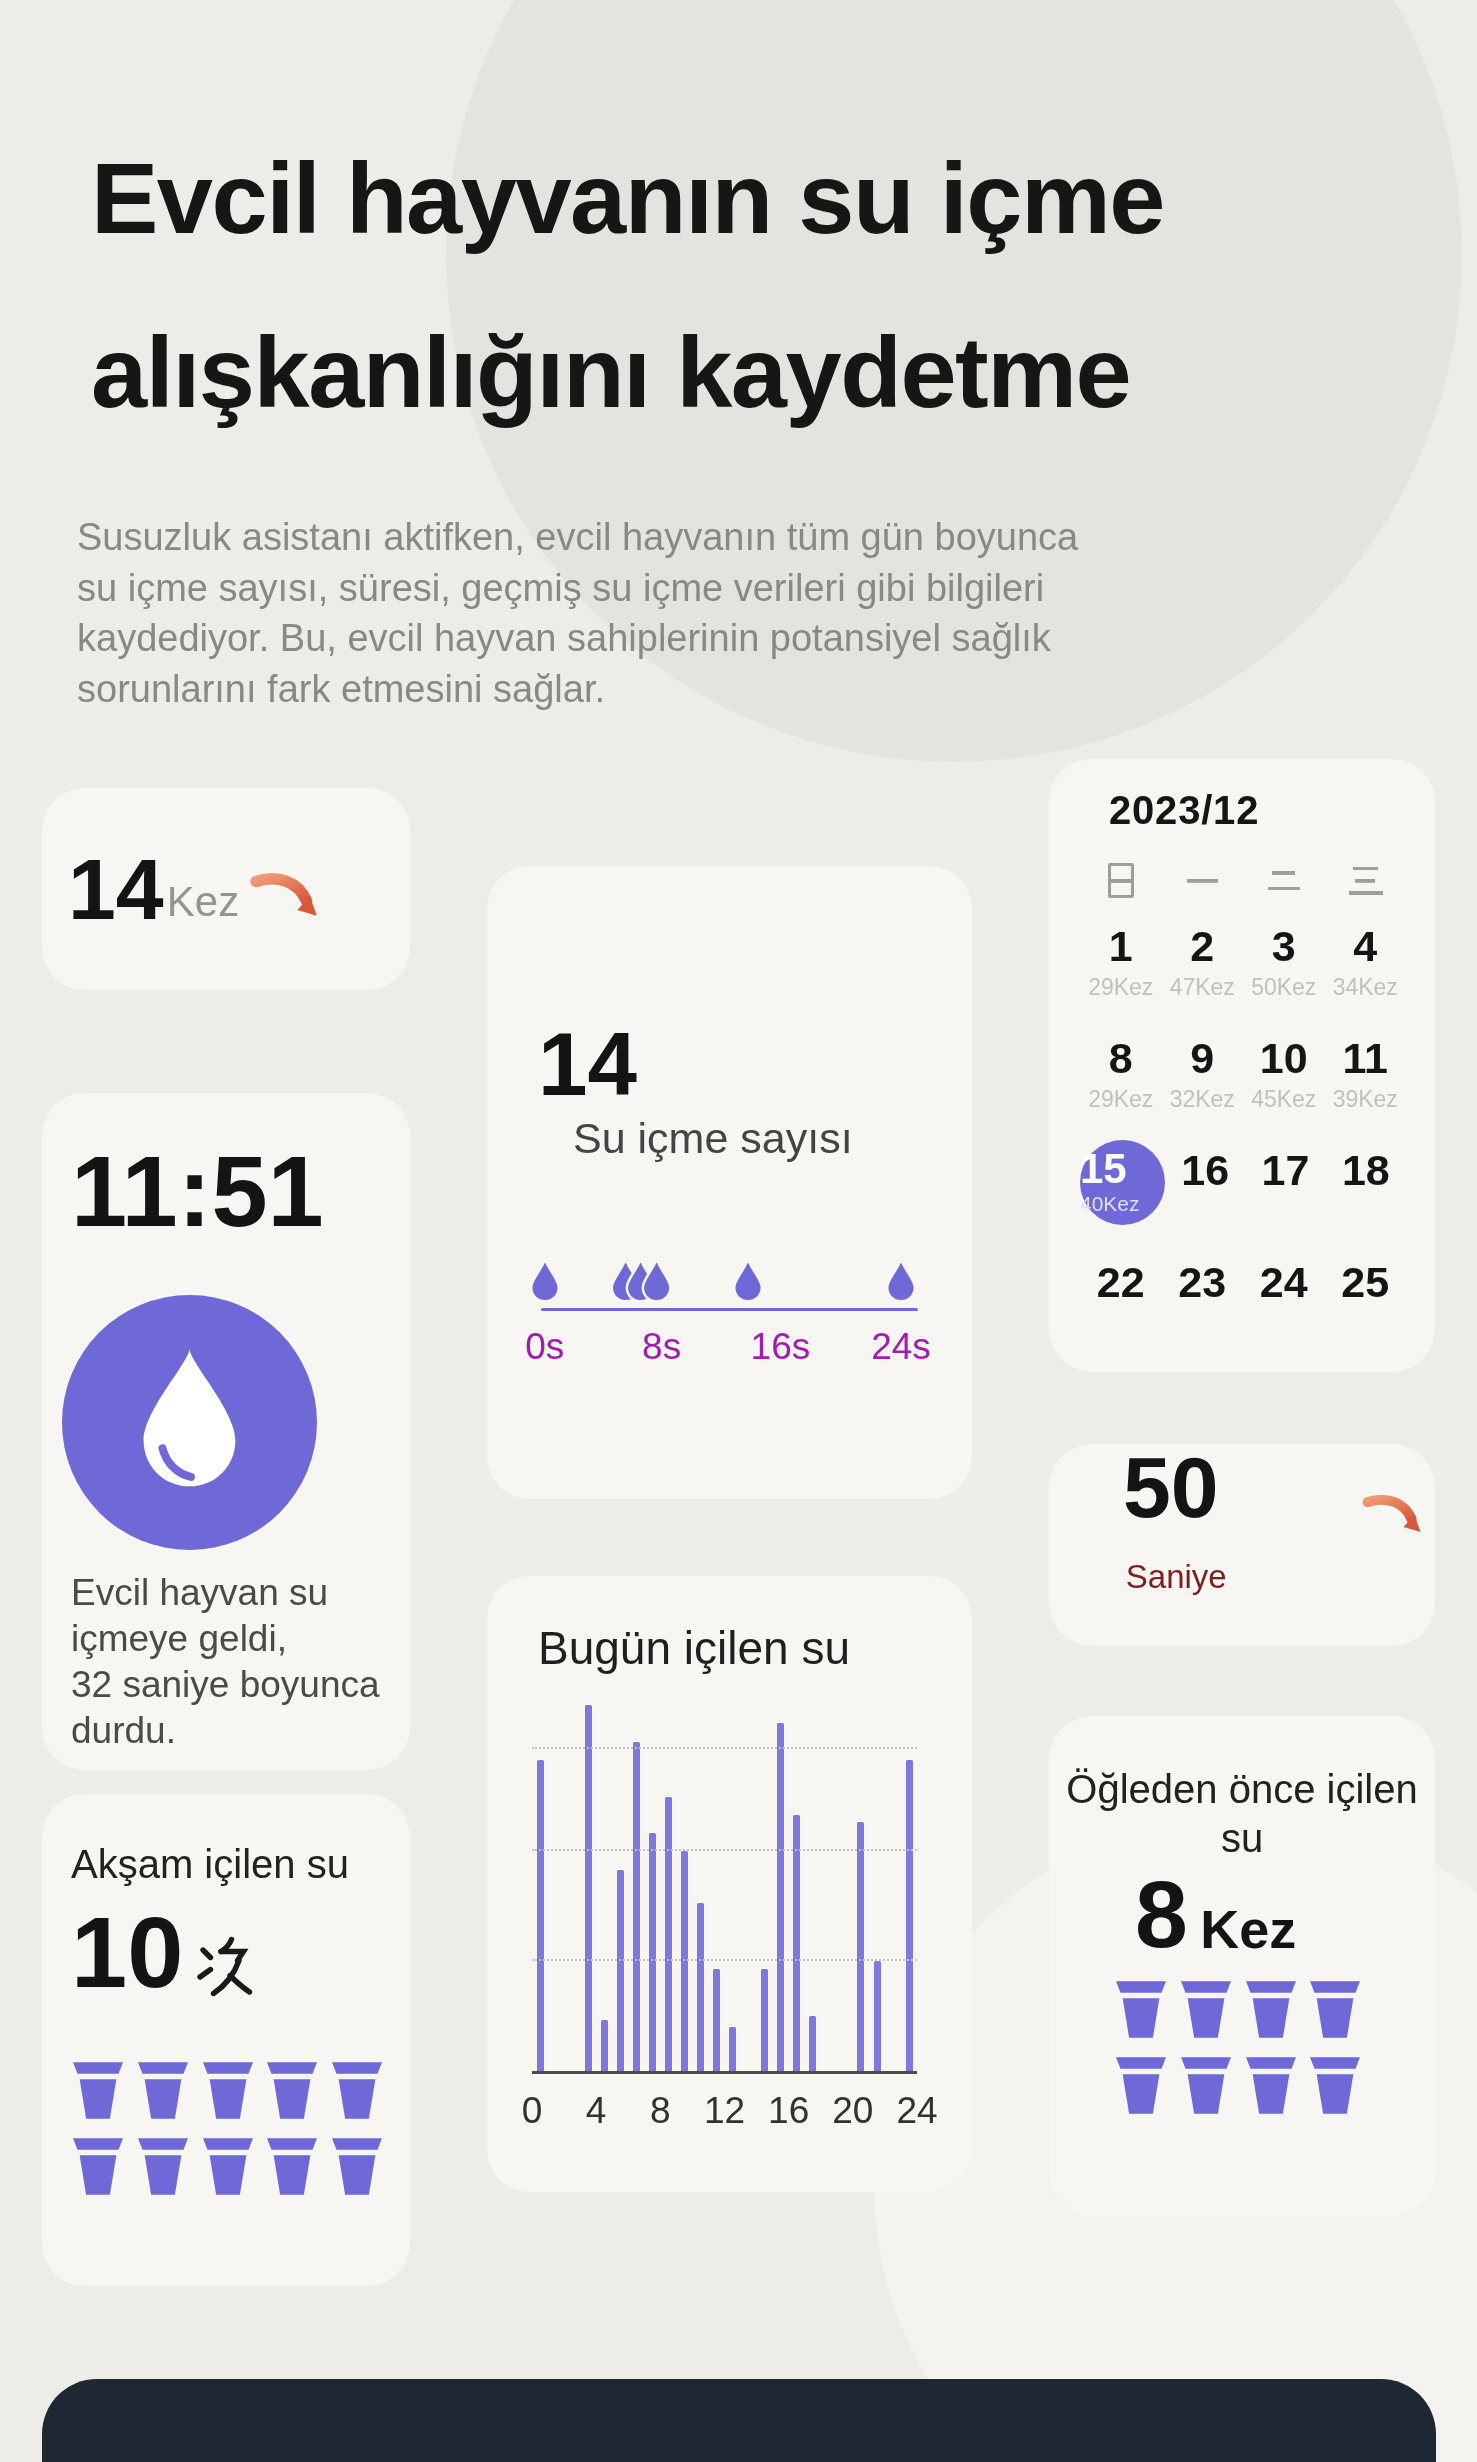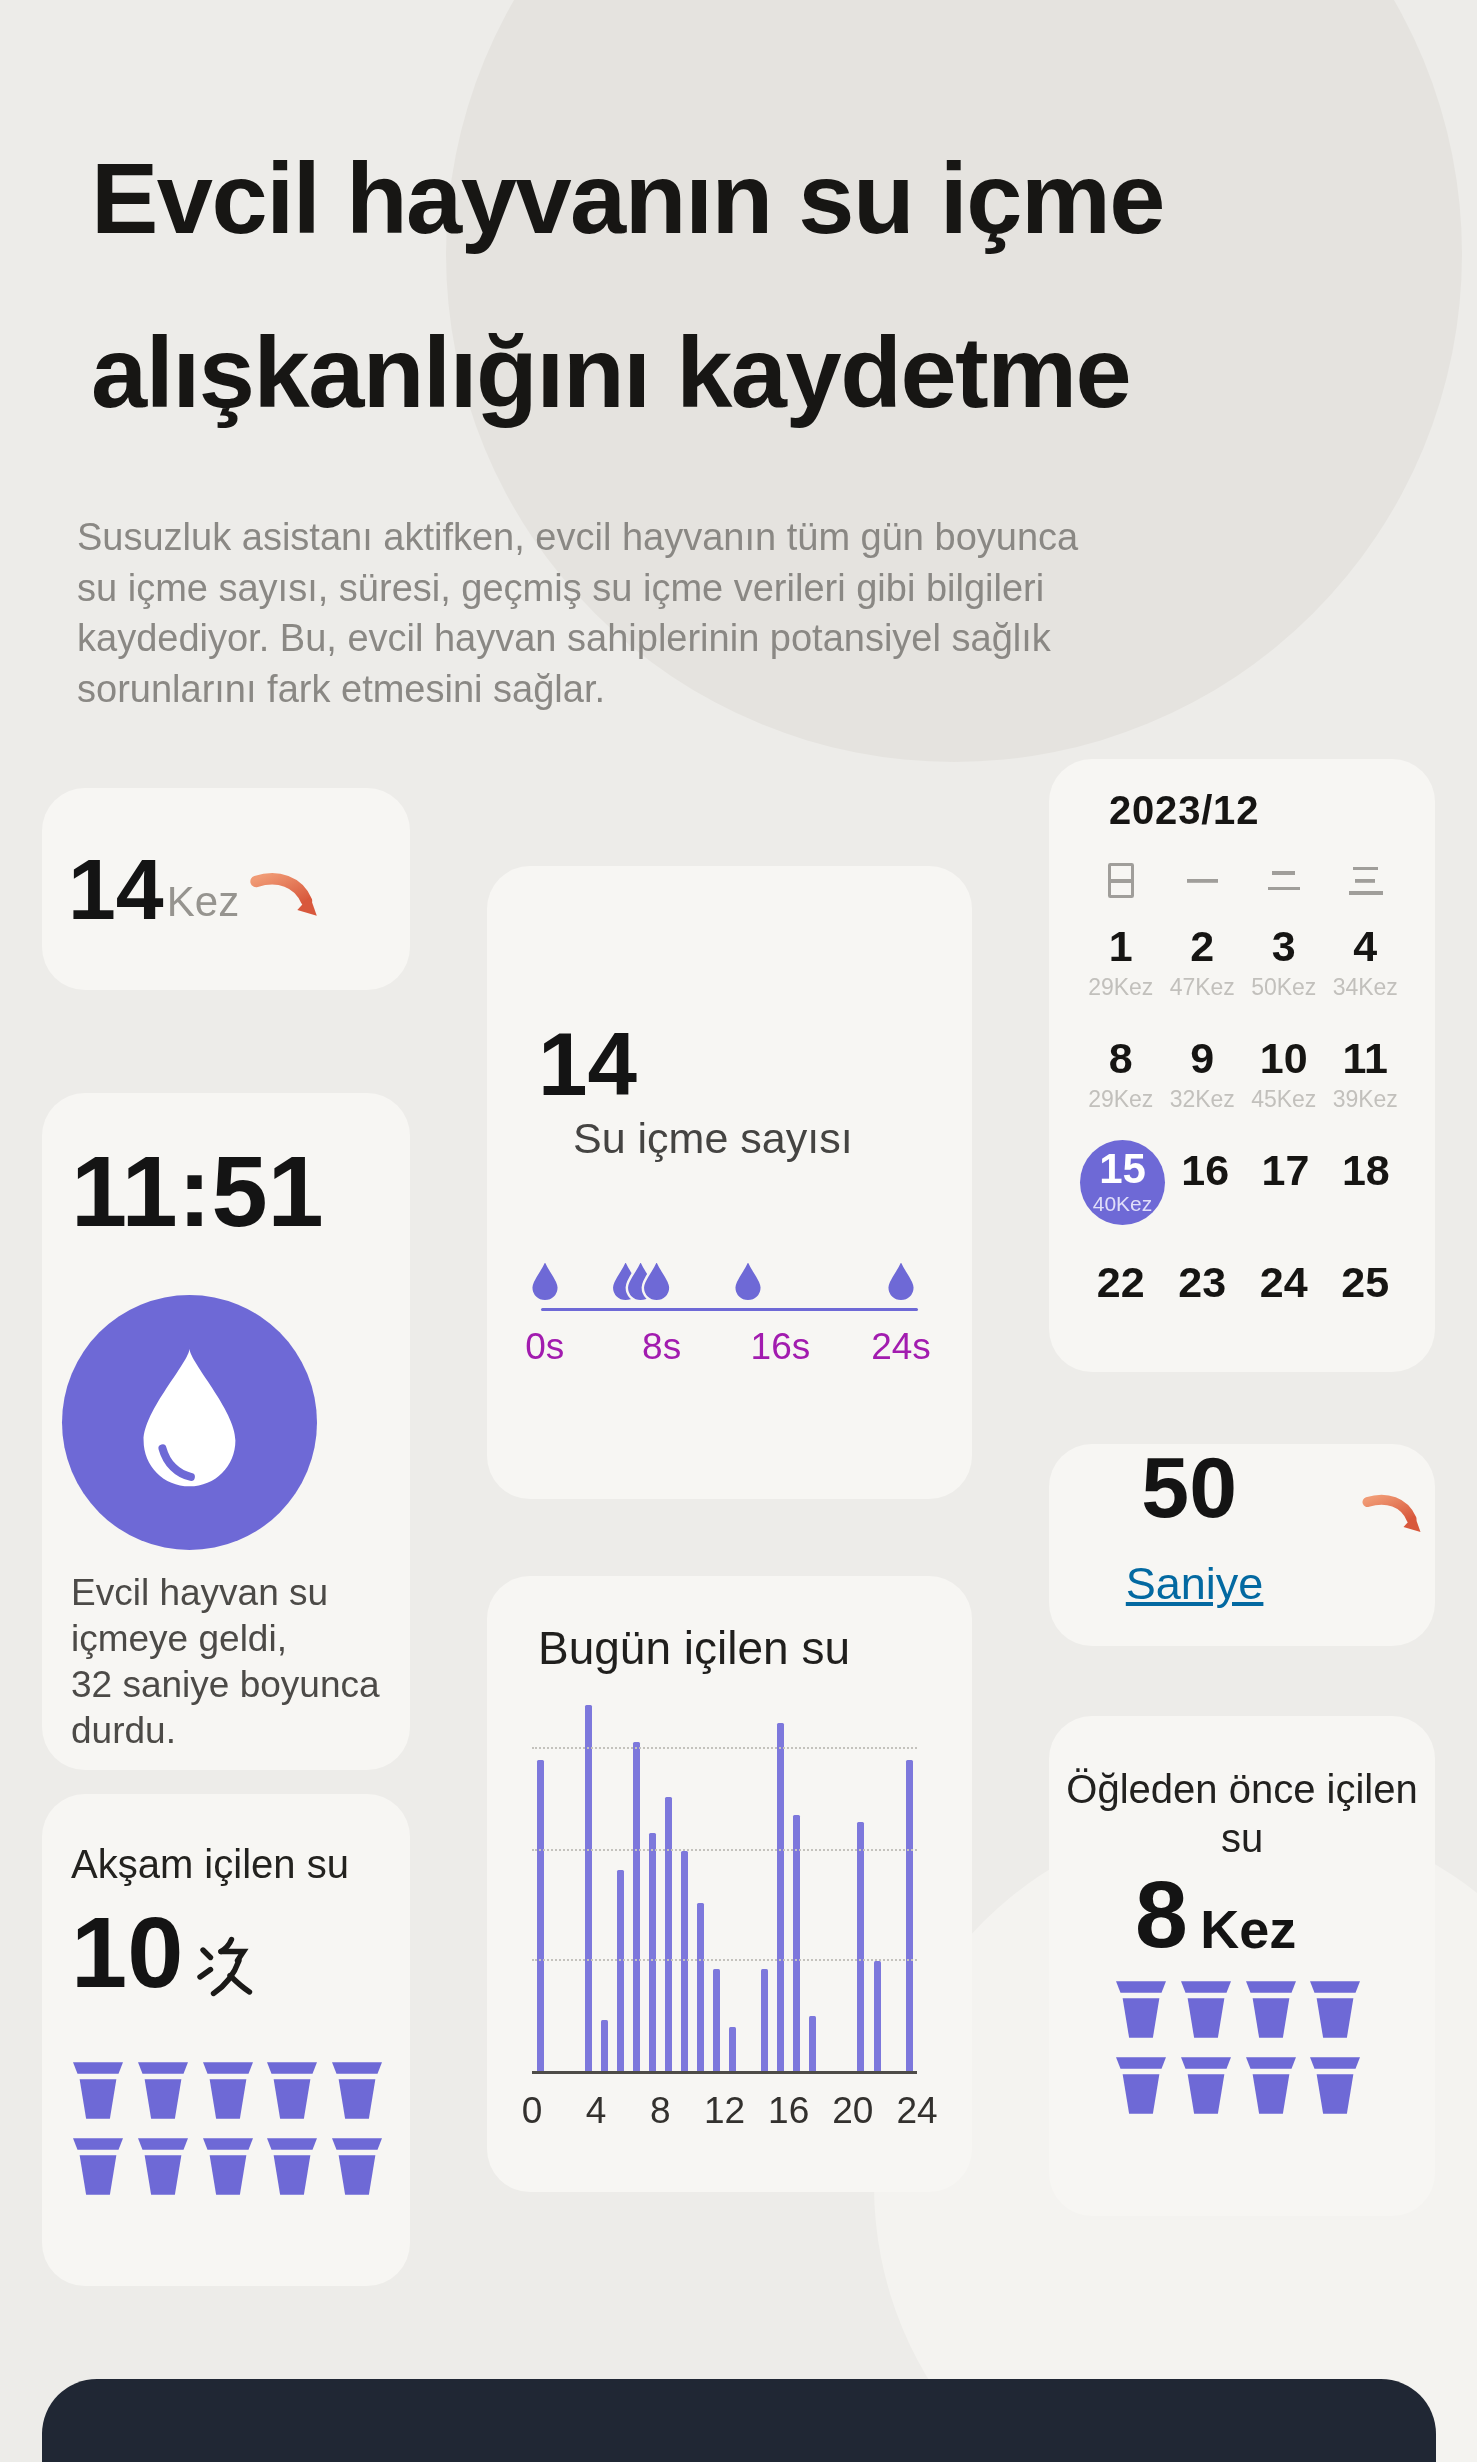--- a/index.html
+++ b/index.html
@@ -89,39 +89,39 @@
   .cal-month { position:absolute; left:60px; top:29px; font-size:40px; font-weight:700; letter-spacing:0.8px; color:#161513; }
   .cal-wd-row { position:absolute; left:31px; top:94px; width:326px; height:55px;
     display:grid; grid-template-columns:repeat(4,1fr); }
   .cal-wd-cell { display:flex; align-items:center; justify-content:center; }
   .cal-grid { position:absolute; left:31px; top:149px; width:326px; }
   .cal-row { display:grid; grid-template-columns:repeat(4,1fr); height:112px; padding-top:17px; }
   .cal-cell { text-align:center; position:relative; }
   .day { font-size:43px; font-weight:700; color:#161513; line-height:1; }
   .count { font-size:23px; color:#c2c0bc; margin-top:6.2px; height:26px; }
   .sel { width:85px; height:85px; margin:-9.2px auto 0; border-radius:50%; background:#6e69d6;
-    display:flex; flex-direction:column; align-items:center; justify-content:center; }
+    display:flex; flex-direction:column; align-items:flex-start; justify-content:center; }
   .sel-day { font-size:42px; font-weight:700; color:#ffffff; line-height:1; }
   .sel-count { font-size:21px; color:#e0def9; margin-top:2.3px; }
 
   
   .wd { position:relative; width:35px; height:37px; }
   .wd-yi { background:linear-gradient(#a09e9a,#a09e9a) no-repeat center/31px 3.8px; }
   .wd-er::before { content:""; position:absolute; top:9.2px; left:6.2px; width:23px; height:3.8px; background:#a09e9a; }
   .wd-er::after  { content:""; position:absolute; top:24.6px; left:1.5px; width:32px; height:3.8px; background:#a09e9a; }
   .wd-san { background:linear-gradient(#a09e9a,#a09e9a) no-repeat center/20px 3.8px; }
   .wd-san::before { content:""; position:absolute; top:4.6px; left:5.4px; width:24.6px; height:3.8px; background:#a09e9a; }
   .wd-san::after  { content:""; position:absolute; top:29px; left:0.8px; width:34px; height:3.8px; background:#a09e9a; }
   .wd-ri { width:26px; height:35px; border:3.8px solid #a09e9a; border-radius:2.3px; margin:0 auto; }
   .wd-ri::after { content:""; position:absolute; left:0; right:0; top:50%; margin-top:-1.5px; height:3.8px; background:#a09e9a; }
 
   
   .seconds-card { left:1049px; top:1444px; width:386px; height:202px; }
   .sec-inner { position:absolute; left:66px; top:0; height:100%; display:flex; align-items:center;flex-direction:column; }
-  .sec-unit { font-size:45px; color:#0369a1; margin-left:10.8px; margin-top:28px;text-decoration:underline; }
+  .sec-unit { font-size:33px; color:#7f1d1d; margin-left:10.8px; margin-top:28px; }
   .sec-arrow { position:absolute; right:7.7px; top:48px; }
 
   
   .morning-card { left:1049px; top:1716px; width:386px; height:500px; }
   .morning-title { position:absolute; left:0; top:49px; width:100%; text-align:center;
     font-size:40px; line-height:1.22; color:#22211f; }
   .morning-value { position:absolute; left:86px; top:151px; display:flex; align-items:flex-end; }
   .morning-value .v { font-size:95px; font-weight:700; line-height:1; }
   .morning-value .u { font-size:54px; font-weight:700; margin:0 0 6.2px 12.3px; line-height:1; }
   .morning-cups { position:absolute; left:65px; top:265px; }

